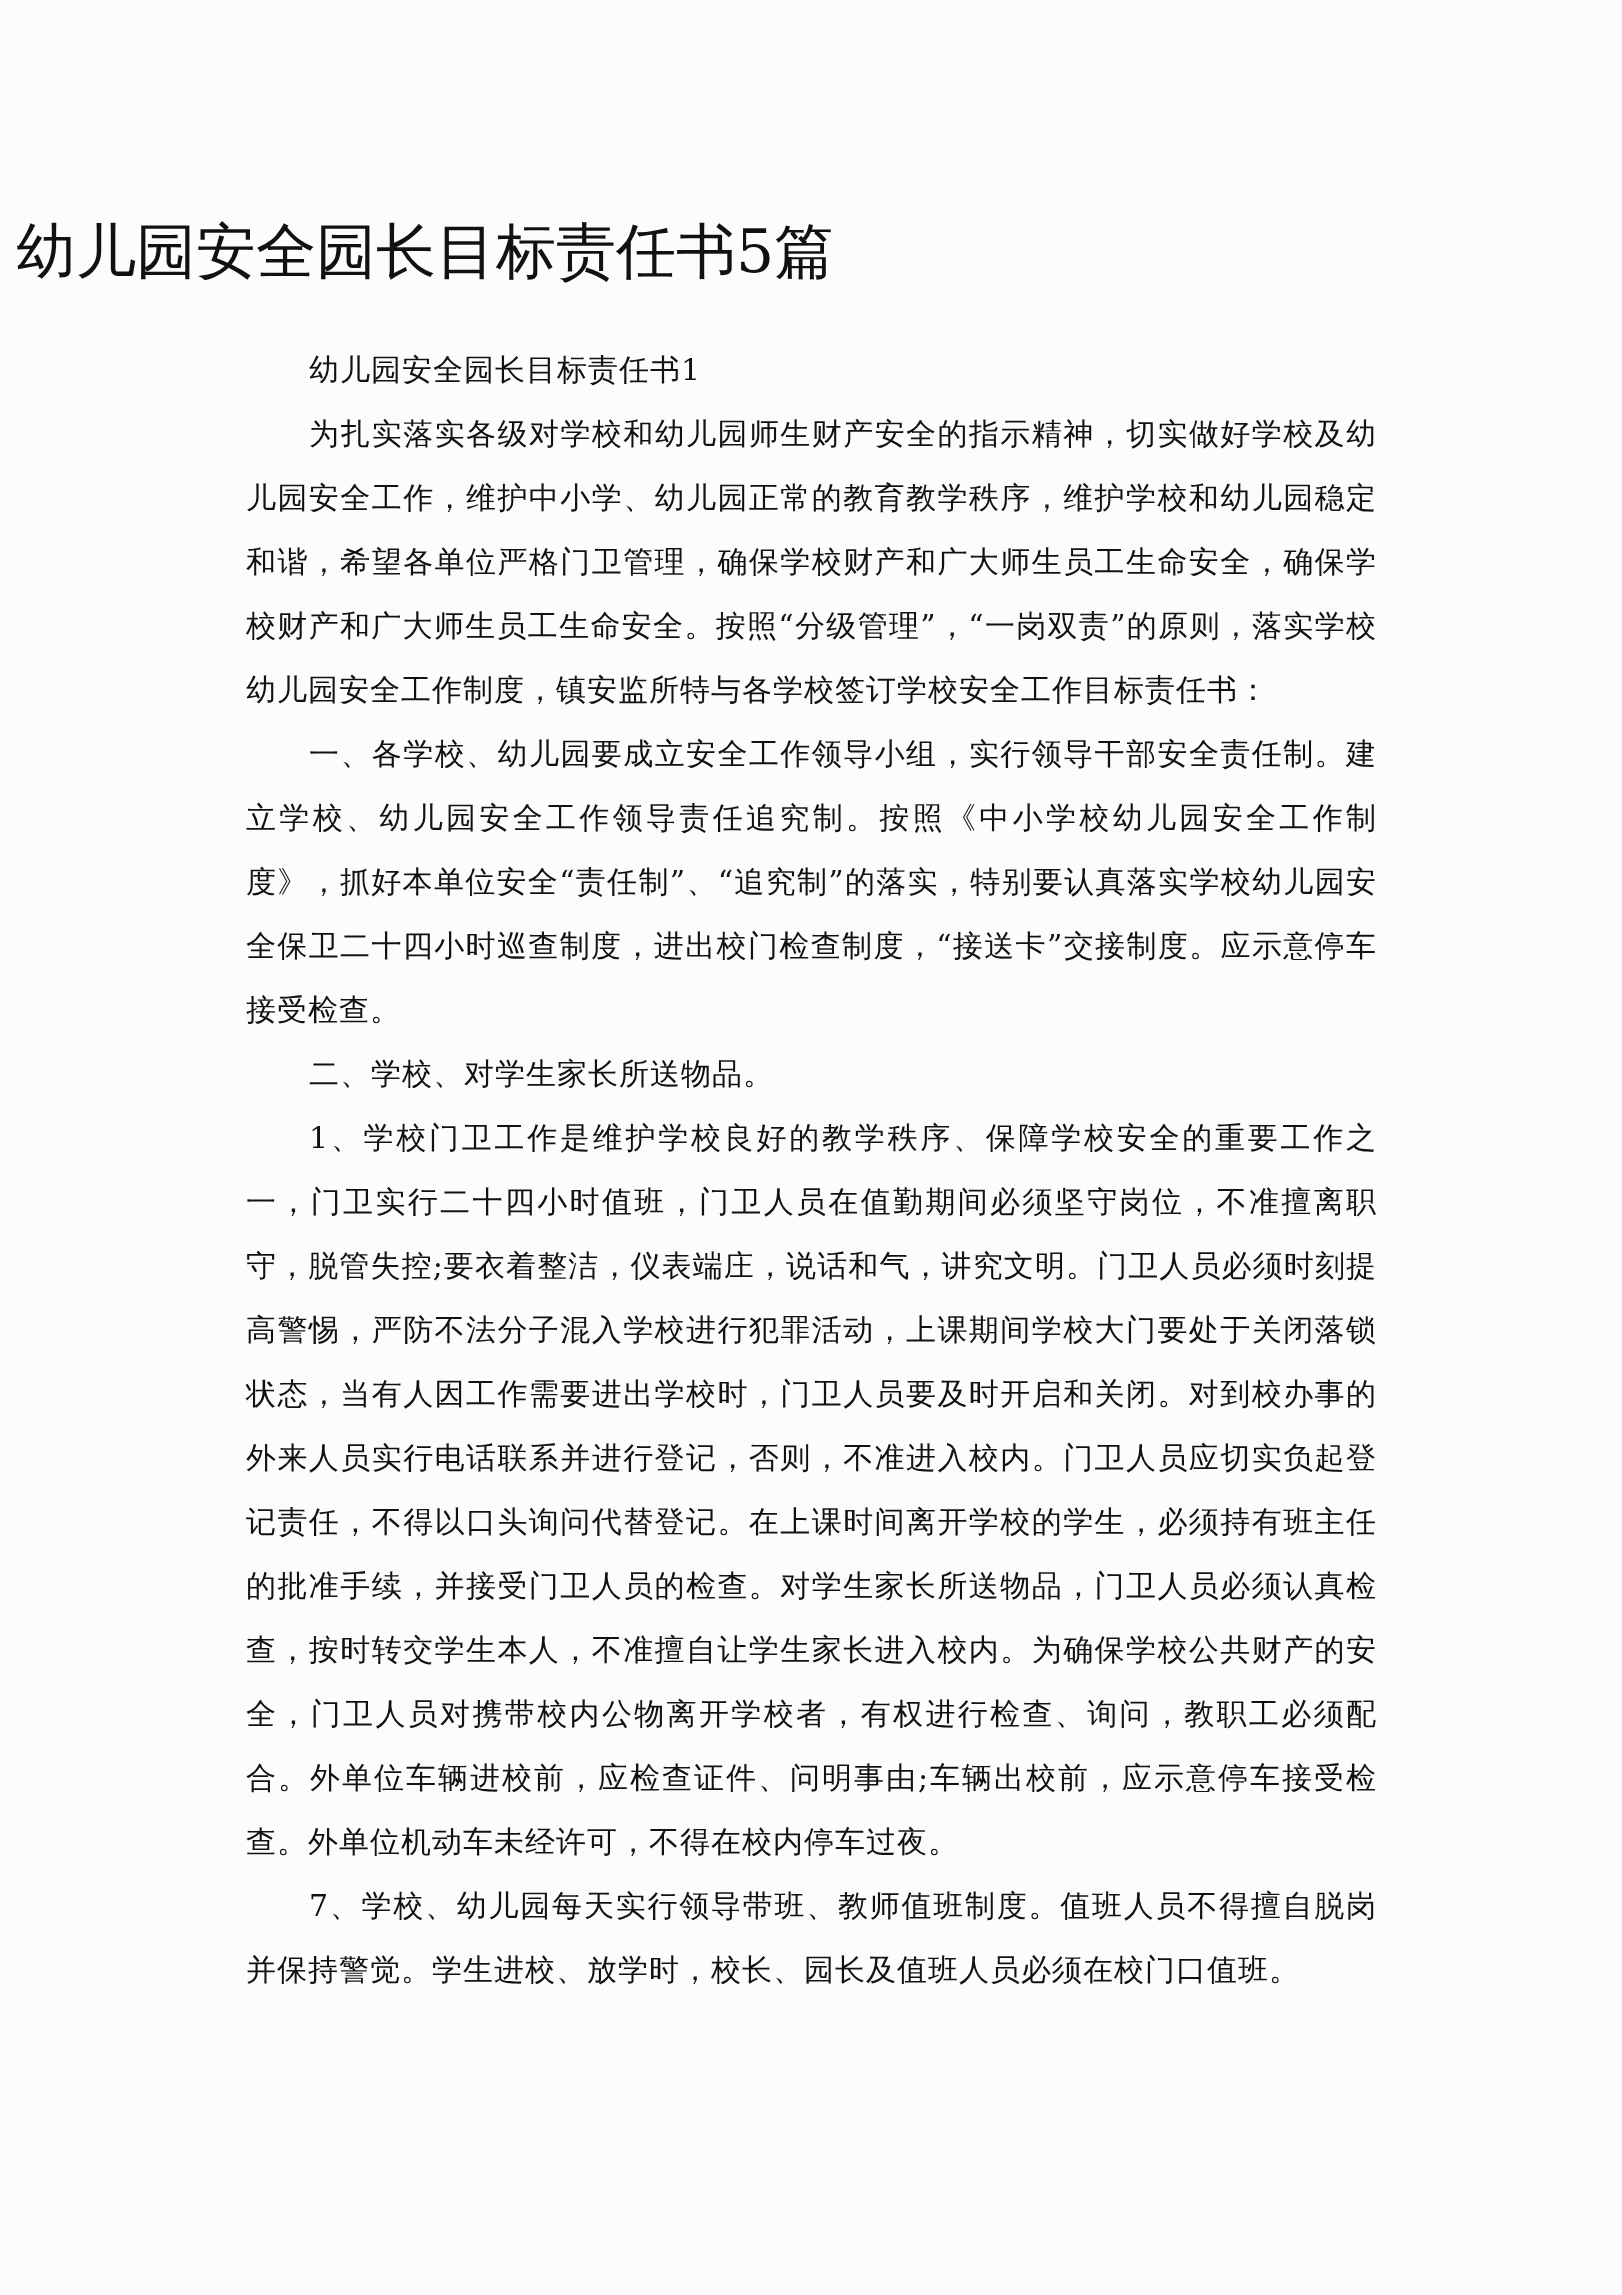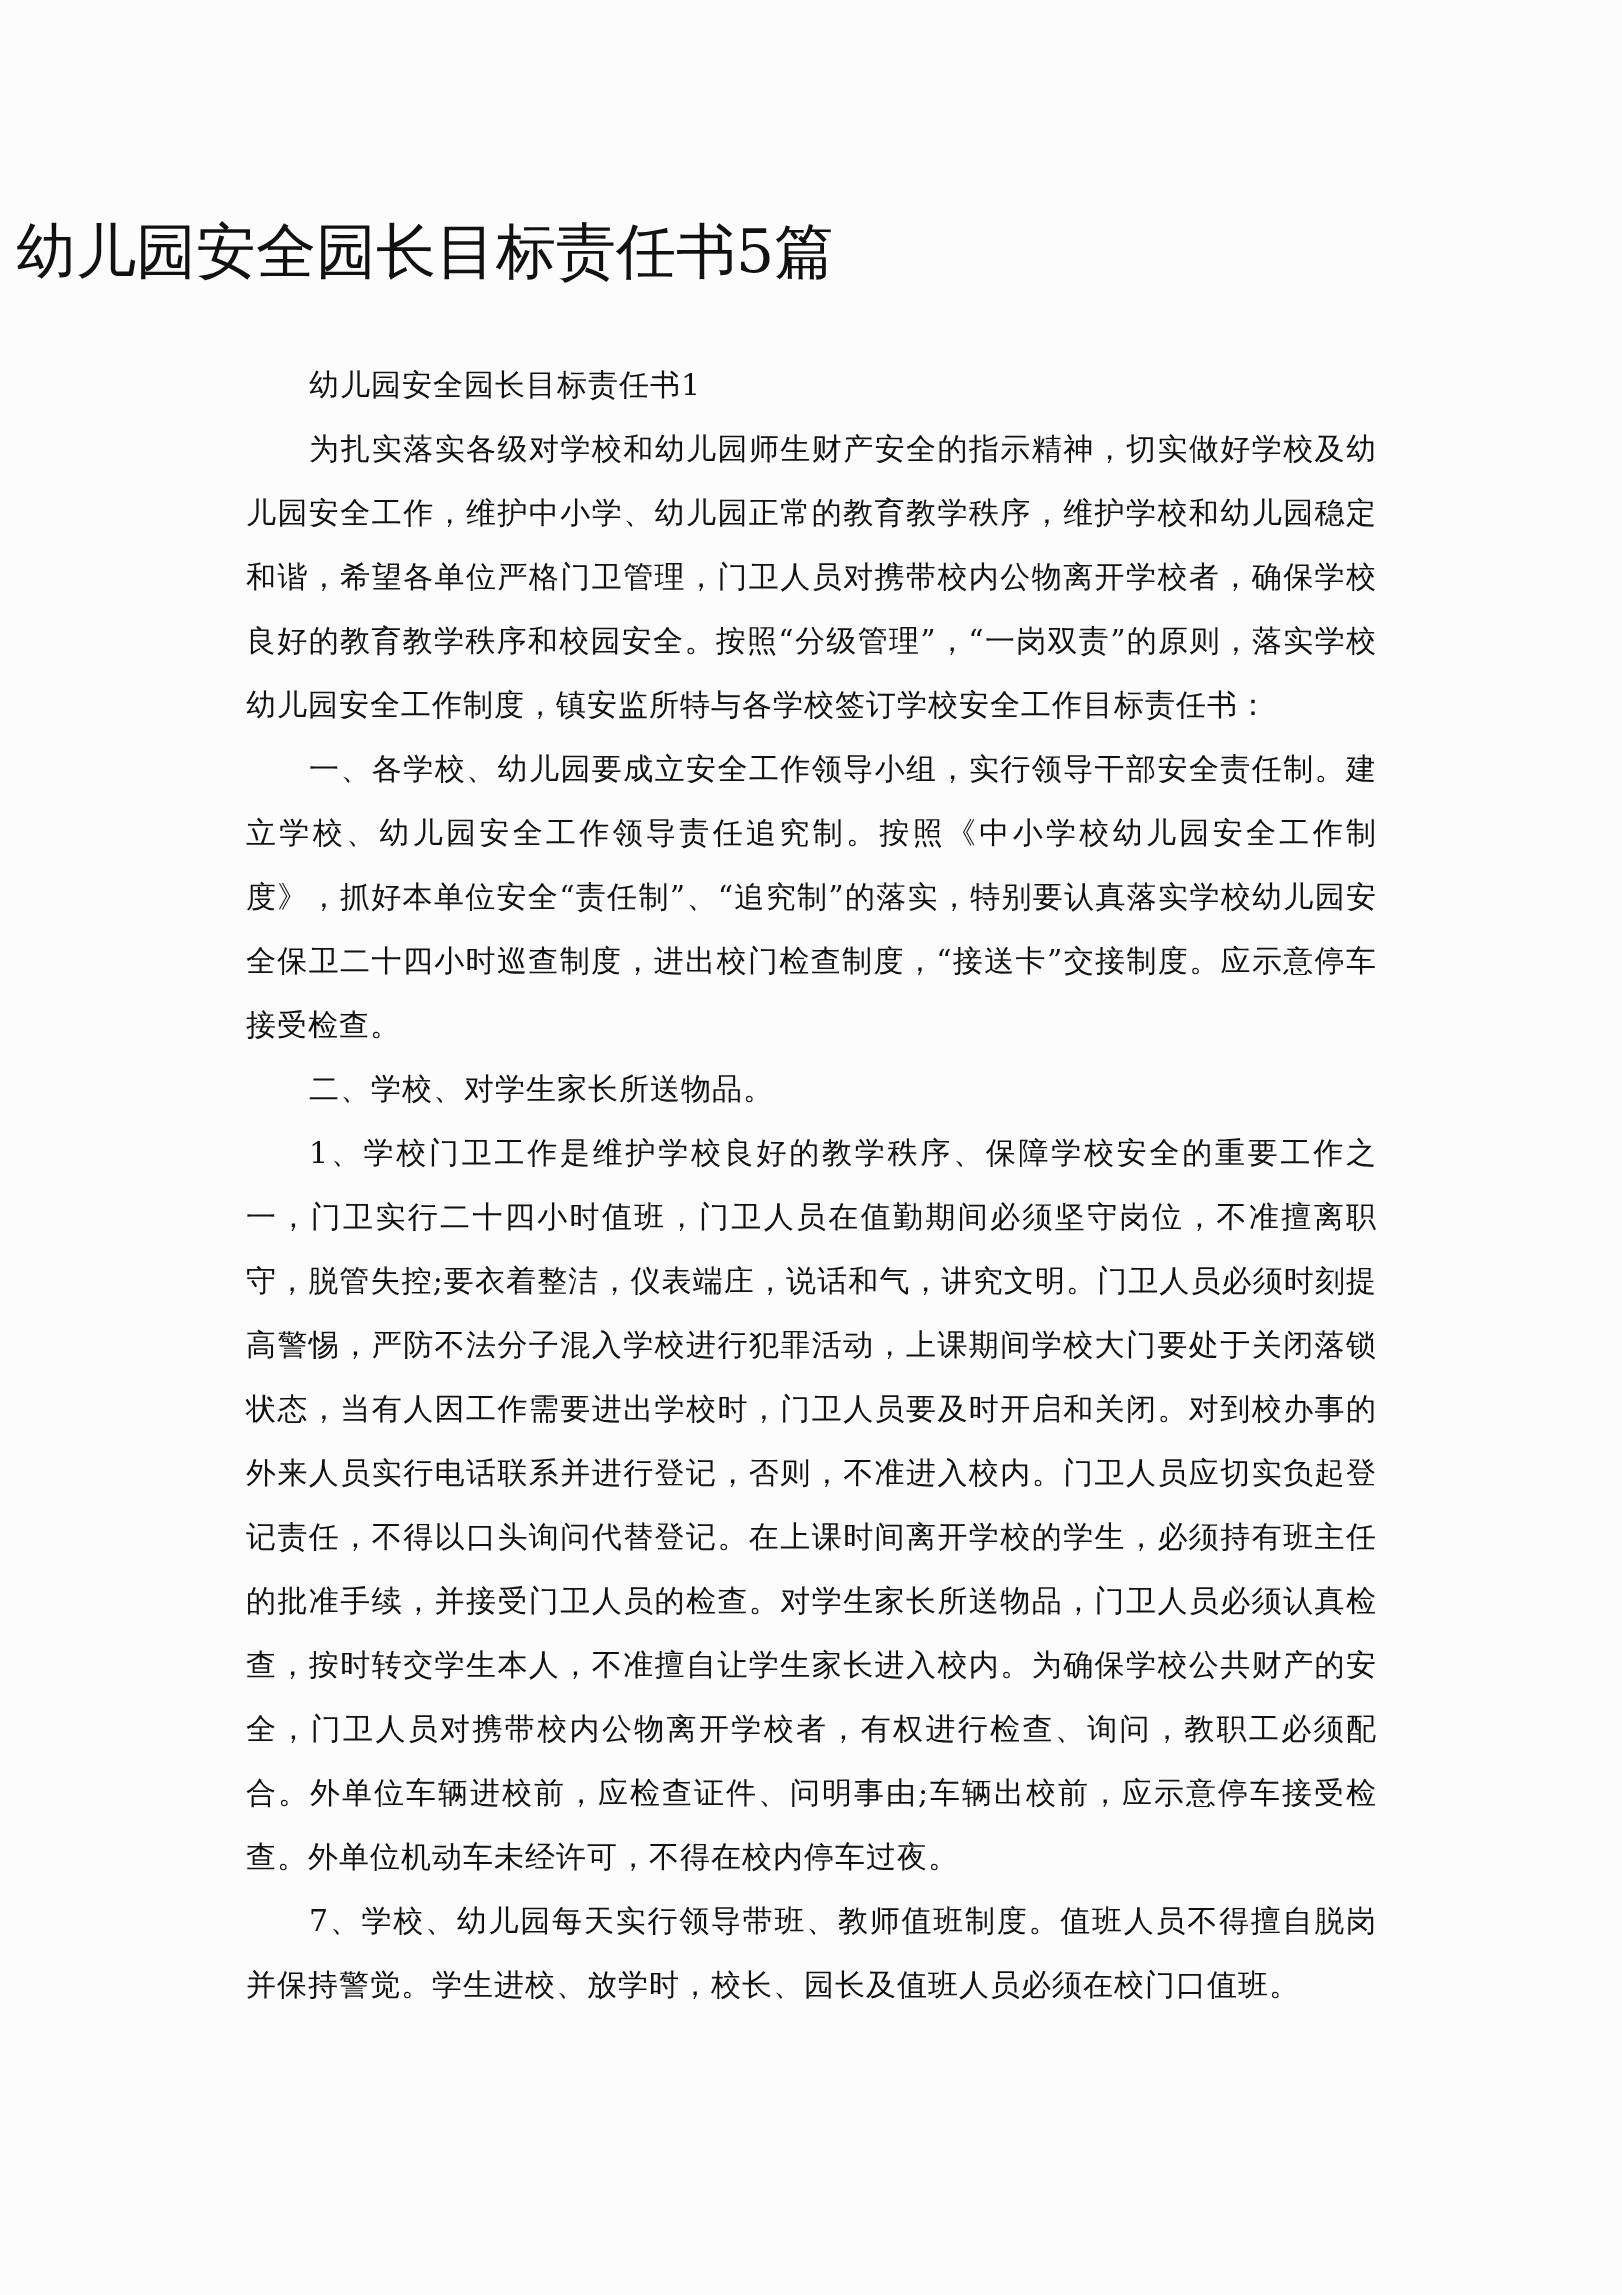--- a/index.html
+++ b/index.html
@@ -31,41 +31,41 @@
       font-size: 60px;
       line-height: 79px;
       letter-spacing: 0px;
       font-weight: normal;
       margin: 16px;
     }
     .body {
       position: absolute;
       left: 246px;
       width: 1131px;
-      top: 353px;
+      top: 338px;
       font-size: 30px;
       line-height: 64px;
     }
     .para {
       margin: 0;
       text-indent: 63px;
       text-align: justify;
       text-align-last: left;
       word-break: break-all;
       letter-spacing: 1px;
     }
   </style>
 </head>
 <body>
 
 <div class="page">
   <h1 class="title">幼儿园安全园长目标责任书5篇</h1>
 
   <div class="body">
     <p class="para">幼儿园安全园长目标责任书1</p>
-    <p class="para">为扎实落实各级对学校和幼儿园师生财产安全的指示精神，切实做好学校及幼儿园安全工作，维护中小学、幼儿园正常的教育教学秩序，维护学校和幼儿园稳定和谐，希望各单位严格门卫管理，门卫人员对携带校内公物离开学校者，确保学校良好的教育教学秩序和校园安全。按照“分级管理”，“一岗双责”的原则，落实学校幼儿园安全工作制度，镇安监所特与各学校签订学校安全工作目标责任书：</p>
+    <p class="para">为扎实落实各级对学校和幼儿园师生财产安全的指示精神，切实做好学校及幼儿园安全工作，维护中小学、幼儿园正常的教育教学秩序，维护学校和幼儿园稳定和谐，希望各单位严格门卫管理，确保学校财产和广大师生员工生命安全，确保学校财产和广大师生员工生命安全。按照“分级管理”，“一岗双责”的原则，落实学校幼儿园安全工作制度，镇安监所特与各学校签订学校安全工作目标责任书：</p>
     <p class="para">一、各学校、幼儿园要成立安全工作领导小组，实行领导干部安全责任制。建立学校、幼儿园安全工作领导责任追究制。按照《中小学校幼儿园安全工作制度》，抓好本单位安全“责任制”、“追究制”的落实，特别要认真落实学校幼儿园安全保卫二十四小时巡查制度，进出校门检查制度，“接送卡”交接制度。应示意停车接受检查。</p>
     <p class="para">二、学校、对学生家长所送物品。</p>
     <p class="para">1、学校门卫工作是维护学校良好的教学秩序、保障学校安全的重要工作之一，门卫实行二十四小时值班，门卫人员在值勤期间必须坚守岗位，不准擅离职守，脱管失控;要衣着整洁，仪表端庄，说话和气，讲究文明。门卫人员必须时刻提高警惕，严防不法分子混入学校进行犯罪活动，上课期间学校大门要处于关闭落锁状态，当有人因工作需要进出学校时，门卫人员要及时开启和关闭。对到校办事的外来人员实行电话联系并进行登记，否则，不准进入校内。门卫人员应切实负起登记责任，不得以口头询问代替登记。在上课时间离开学校的学生，必须持有班主任的批准手续，并接受门卫人员的检查。对学生家长所送物品，门卫人员必须认真检查，按时转交学生本人，不准擅自让学生家长进入校内。为确保学校公共财产的安全，门卫人员对携带校内公物离开学校者，有权进行检查、询问，教职工必须配合。外单位车辆进校前，应检查证件、问明事由;车辆出校前，应示意停车接受检查。外单位机动车未经许可，不得在校内停车过夜。</p>
     <p class="para">7、学校、幼儿园每天实行领导带班、教师值班制度。值班人员不得擅自脱岗并保持警觉。学生进校、放学时，校长、园长及值班人员必须在校门口值班。</p>
   </div>
 </div>
 
 
 </body></html>

